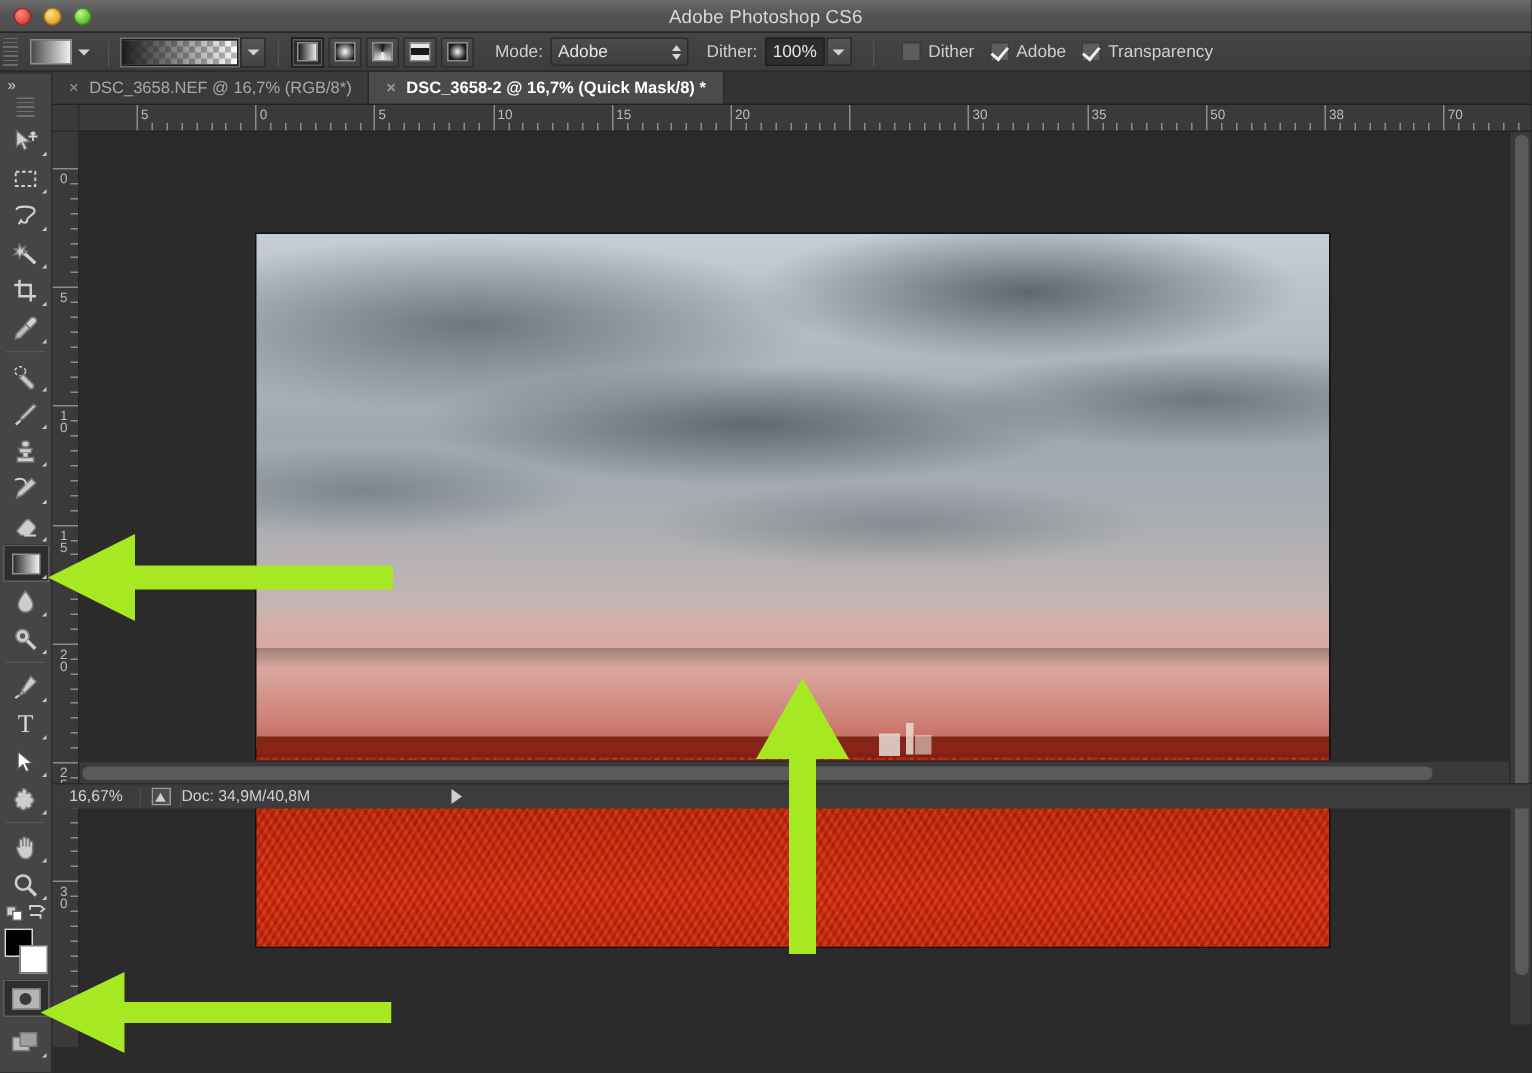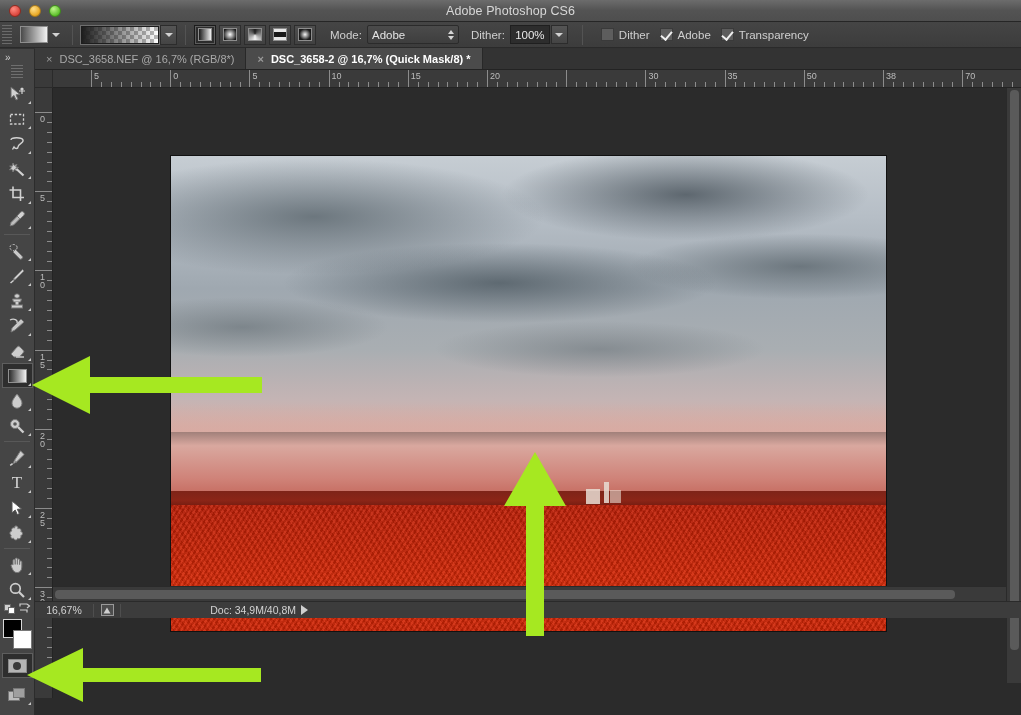--- a/index.html
+++ b/index.html
@@ -4,21 +4,21 @@
 <style>
   * { box-sizing: border-box; margin: 0; padding: 0; }
   html, body {
     width: 1021px; height: 715px;
     overflow: hidden;
     font-family: "Liberation Sans", sans-serif;
     background: #2b2b2b;
   }
   .app {
     position: relative;
-    width: 1021px; height: 618px;
+    width: 1021px; height: 539px;
     background: #323232;
   }
 
   
   .titlebar {
     position: absolute; left: 0; top: 0; width: 1021px; height: 22px;
     background: linear-gradient(to bottom, #6c6c6c 0%, #535353 50%, #4e4e4e 100%);
     border-bottom: 1px solid #262626;
     display: flex; align-items: center;
   }
@@ -244,21 +244,21 @@
   .statusbar {
     position: absolute; left: 35px; bottom: 0; width: 986px; height: 17px;
     background: #3c3c3c; border-top: 1px solid #2a2a2a;
     display: flex; align-items: center; font-size: 10.5px; color: #d2d2d2;
   }
   .sb-zoom { width: 58px; text-align: center; }
   .sb-div { width: 1px; height: 13px; background: #2c2c2c; border-right: 1px solid #4e4e4e; }
   .sb-icon {
     width: 26px; display: flex; align-items: center; justify-content: center;
   }
-  .sb-doc { width: 175px; text-align: right; }
+  .sb-doc { width: 175px; text-align: left; }
   .sb-tri { width: 0; height: 0; border-top: 5px solid transparent; border-bottom: 5px solid transparent; border-left: 7px solid #cfcfcf; margin-left: 5px; }
 
   
   .arrow { position: absolute; pointer-events: none; }
 </style>
 </head>
 <body>
 
 <div class="app">
 

